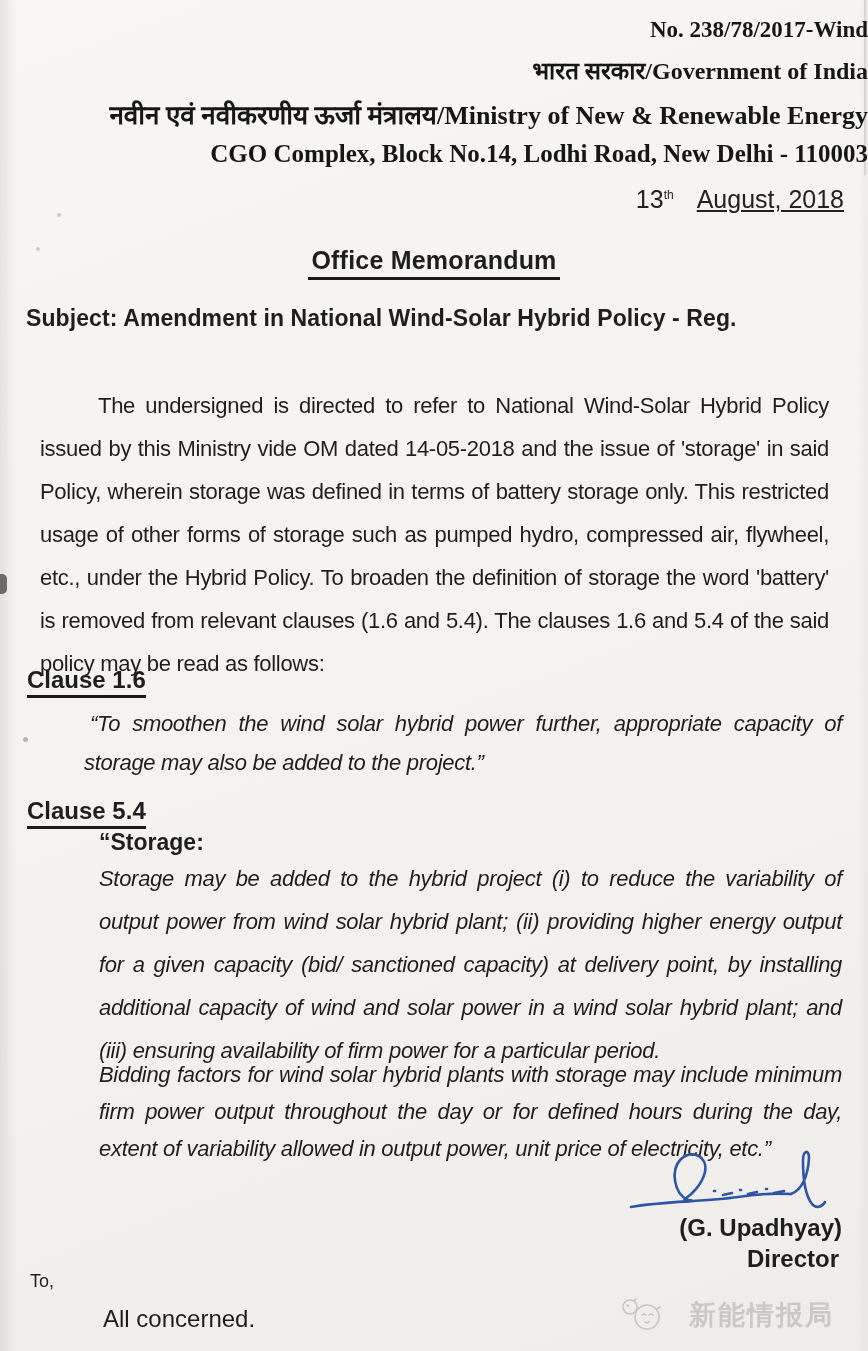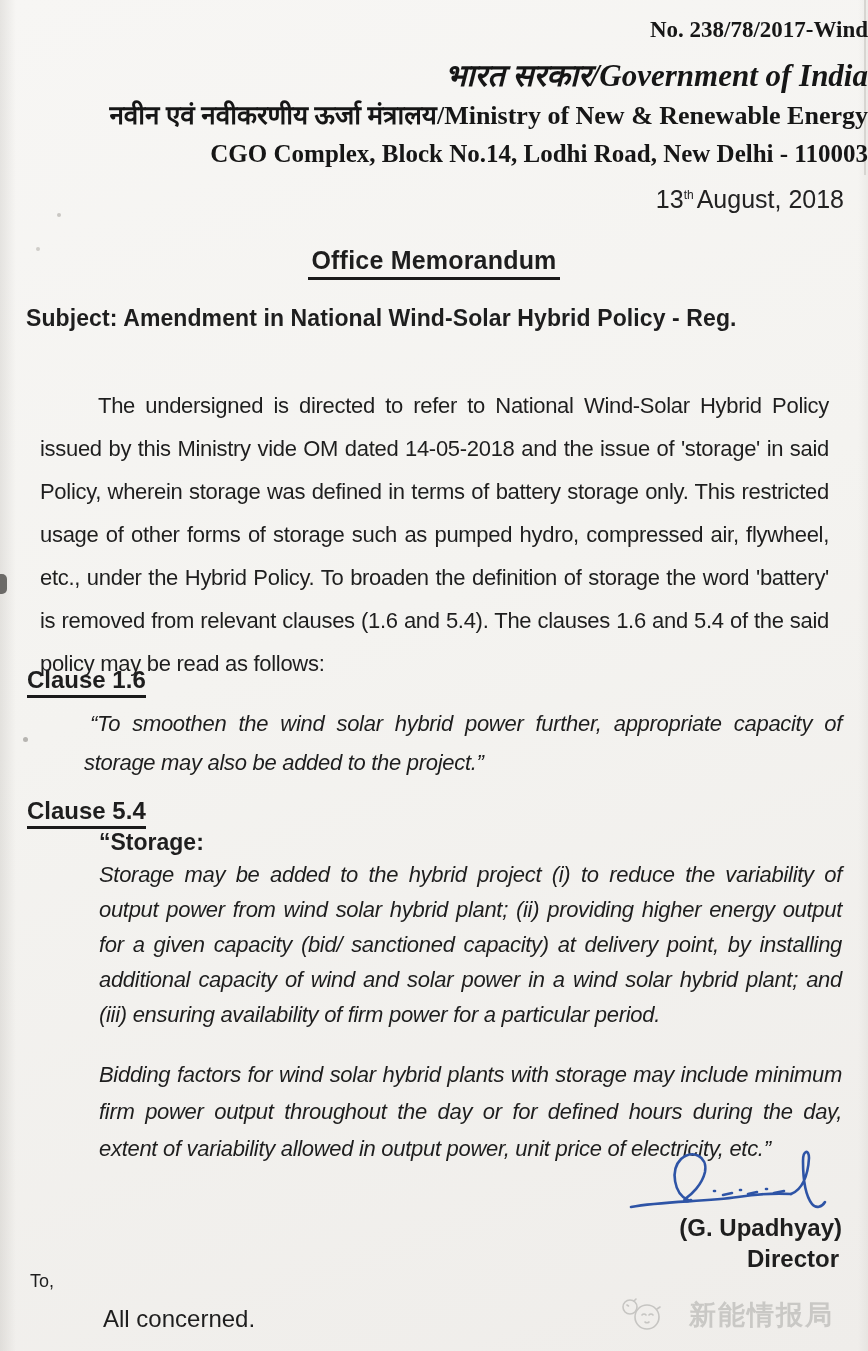--- a/index.html
+++ b/index.html
@@ -10,27 +10,27 @@
     background:
       linear-gradient(90deg, rgba(120,115,108,0.14) 0px, rgba(120,115,108,0.0) 16px),
       linear-gradient(270deg, rgba(120,115,108,0.07) 0px, rgba(120,115,108,0.0) 10px),
       linear-gradient(160deg, #f7f6f4 0%, #f4f3f0 45%, #efedea 100%);
     color:#1e1e1e;
     font-family:"Liberation Sans","DejaVu Sans",sans-serif;
   }
   
   .h-line{position:absolute;left:0;right:0;text-align:right;font-family:"Liberation Serif","DejaVu Serif",serif;font-weight:bold;white-space:nowrap;color:#161616;}
   .h-ref{top:17px;font-size:23px;}
-  .h-govt{top:53px;font-size:31px;font-style:italic;}
+  .h-govt{top:53px;font-size:24px;}
   .h-ministry{top:96px;font-size:26px;}
   .h-address{top:140px;font-size:25px;}
   
   .date-line{position:absolute;top:185px;right:24px;font-size:25px;color:#222;}
   .date-line sup{font-size:12px;vertical-align:super;}
-  .date-rest{margin-left:3px;}
+  .date-rest{margin-left:23px;text-decoration:underline;}
   
   .om-wrap{position:absolute;top:246px;left:0;right:0;text-align:center;}
   .om-title{font-weight:bold;font-size:25px;border-bottom:3px solid #1a1a1a;padding:0 3px 3px;letter-spacing:0.2px;}
   .subject{position:absolute;top:305px;left:26px;font-weight:bold;font-size:23px;white-space:nowrap;letter-spacing:0.1px;}
   
   .intro{
     position:absolute;top:371px;left:27px;right:26px;margin:13px;
     font-size:22px;line-height:43px;letter-spacing:-0.3px;
     text-align:justify;text-indent:58px;
   }
@@ -38,21 +38,21 @@
   .clause-head span{border-bottom:3px solid #1a1a1a;padding-bottom:2px;}
   .ch-16{top:666px;}
   .ch-54{top:797px;}
   .quote{
     position:absolute;right:26px;margin:0;
     font-style:italic;font-size:22px;letter-spacing:-0.3px;
     text-align:justify;
   }
   .q-16{top:704px;left:84px;line-height:39px;text-indent:6px;}
   .storage-label{position:absolute;top:829px;left:99px;font-weight:bold;font-size:23px;}
-  .p1{top:857px;left:99px;line-height:35px;}
+  .p1{top:857px;left:99px;line-height:43px;}
   .p2{top:1056px;left:99px;line-height:37px;}
   
   .signature{position:absolute;top:1146px;right:40px;width:200px;height:74px;}
   .sig-name{position:absolute;top:1214px;right:26px;font-weight:bold;font-size:24px;}
   .sig-title{position:absolute;top:1245px;right:29px;font-weight:bold;font-size:24px;}
   
   .to-label{position:absolute;top:1271px;left:30px;font-size:18px;}
   .addressee{position:absolute;top:1305px;left:103px;font-size:24px;}
   
   .watermark{position:absolute;top:1297px;right:34px;display:flex;align-items:center;gap:24px;}

